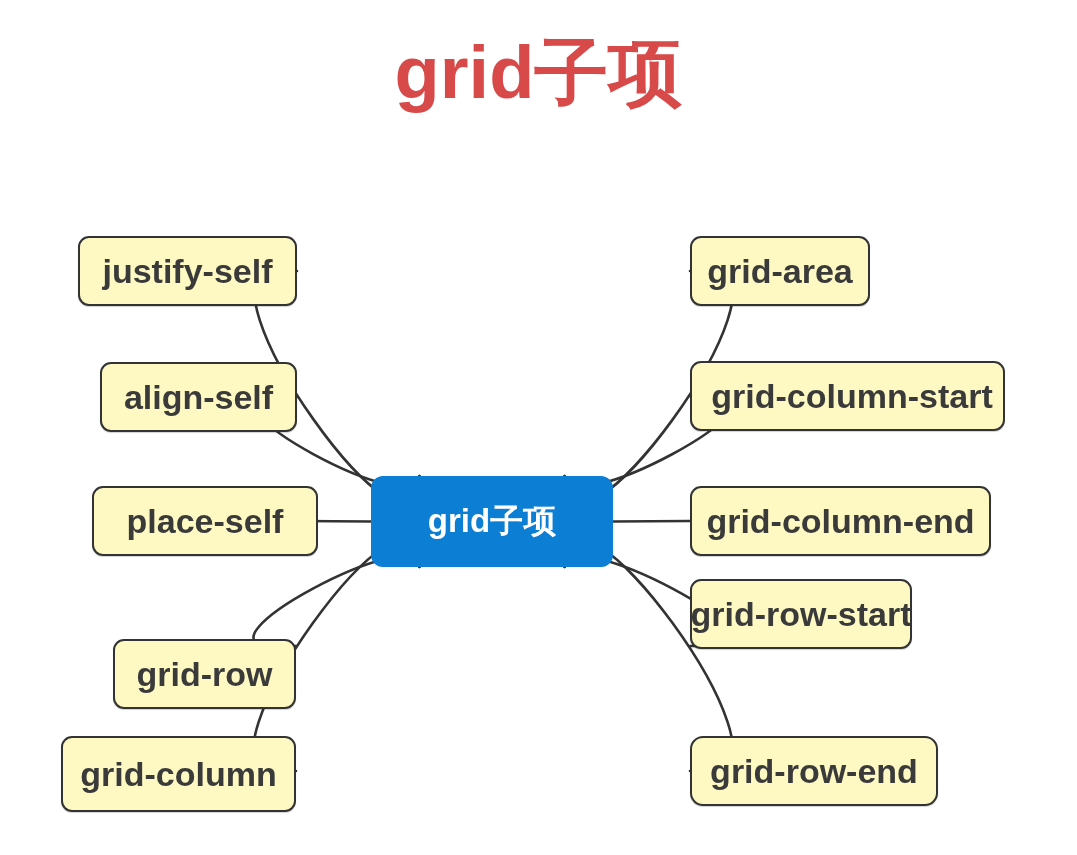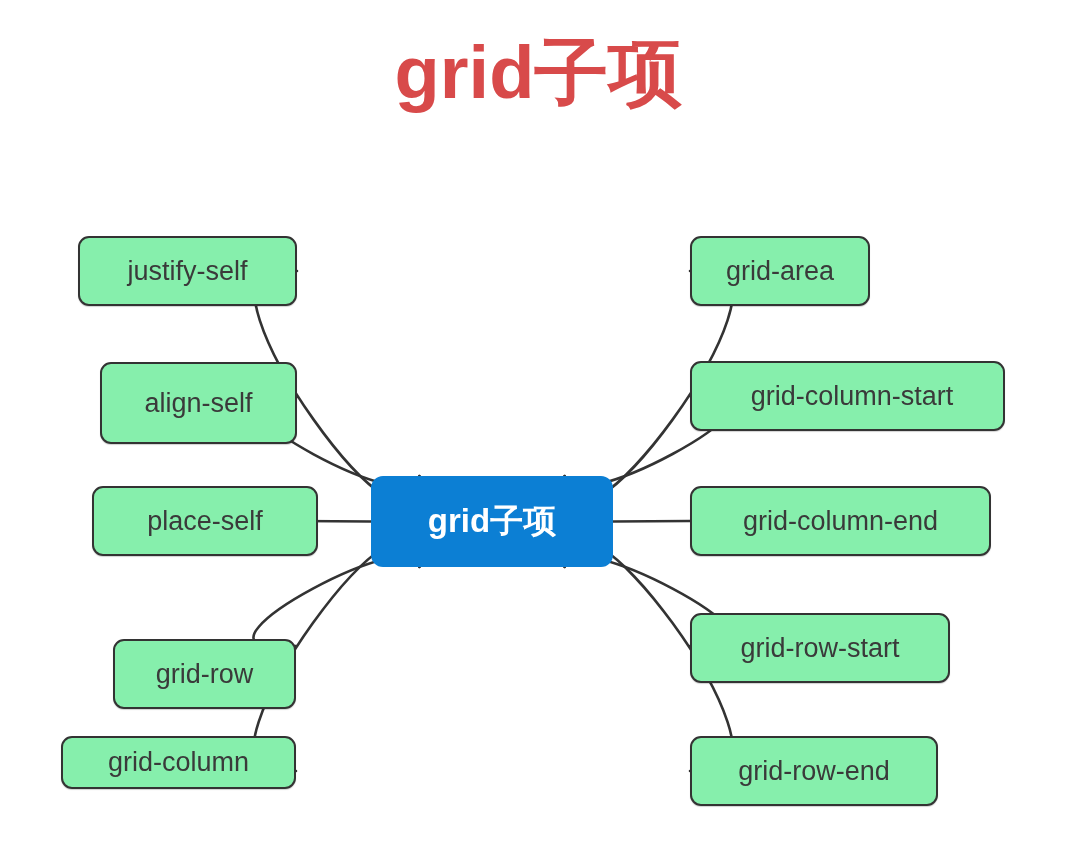--- a/index.html
+++ b/index.html
@@ -34,29 +34,29 @@
     position: absolute;
     left: 0;
     top: 0;
     width: 1077px;
     height: 855px;
     pointer-events: none;
   }
   .node {
     position: absolute;
     box-sizing: border-box;
-    background: #86efac;
+    background: #fef9c3;
     border: 2.5px solid #333333;
     border-radius: 11px;
     display: flex;
     align-items: center;
     justify-content: center;
     color: #3a3a3a;
-    font-size: 27px;
-    font-weight: normal;
+    font-size: 34px;
+    font-weight: bold;
     white-space: nowrap;
     box-shadow: 0 1px 1px rgba(0,0,0,0.18);
   }
   .node.center {
     background: #0c7fd4;
     border: none;
     border-radius: 12px;
     color: #ffffff;
     font-size: 33px;
     font-weight: bold;
@@ -79,24 +79,24 @@
       <path d="M 690 271 L 712 271 C 803.388 271, 564.6 599, 564.6 476" fill="none" stroke="#333333" stroke-width="2.6" stroke-linecap="round"></path>
       <path d="M 690 396 L 712 396 C 803.388 396, 564.6 524, 564.6 476" fill="none" stroke="#333333" stroke-width="2.6" stroke-linecap="round"></path>
       <path d="M 690 521 L 613 521.5" fill="none" stroke="#333333" stroke-width="2.6" stroke-linecap="round"></path>
       <path d="M 690 646 L 712 646 C 803.388 646, 564.6 519.6, 564.6 567" fill="none" stroke="#333333" stroke-width="2.6" stroke-linecap="round"></path>
       <path d="M 690 771 L 712 771 C 803.388 771, 564.6 444.6, 564.6 567" fill="none" stroke="#333333" stroke-width="2.6" stroke-linecap="round"></path>
     </svg>
 
   <div id="nodes">
       <div class="node center" style="left: 371px; top: 476px; width: 242px; height: 91px;">grid子项</div>
       <div class="node" style="left: 78px; top: 236px; width: 219px; height: 70px;">justify-self</div>
-      <div class="node" style="left: 100px; top: 362px; width: 197px; height: 82px;">align-self</div>
+      <div class="node" style="left: 100px; top: 362px; width: 197px; height: 70px;">align-self</div>
       <div class="node" style="left: 92px; top: 486px; width: 226px; height: 70px;">place-self</div>
       <div class="node" style="left: 113px; top: 639px; width: 183px; height: 70px;">grid-row</div>
-      <div class="node" style="left: 61px; top: 736px; width: 235px; height: 53px;">grid-column</div>
+      <div class="node" style="left: 61px; top: 736px; width: 235px; height: 76px;">grid-column</div>
       <div class="node" style="left: 690px; top: 236px; width: 180px; height: 70px;">grid-area</div>
       <div class="node" style="left: 690px; top: 361px; width: 315px; height: 70px; padding-left: 9px;">grid-column-start</div>
       <div class="node" style="left: 690px; top: 486px; width: 301px; height: 70px; text-align: center;">grid-column-end</div>
-      <div class="node" style="left: 690px; top: 613px; width: 260px; height: 70px;">grid-row-start</div>
-      <div class="node" style="left: 690px; top: 736px; width: 248px; height: 70px;">grid-row-end</div>
+      <div class="node" style="left: 690px; top: 579px; width: 222px; height: 70px;">grid-row-start</div>
+      <div class="node" style="left: 690px; top: 736px; width: 248px; height: 70px; border-radius: 13px;">grid-row-end</div>
     </div>
 
 </div>
 
 </body></html>

